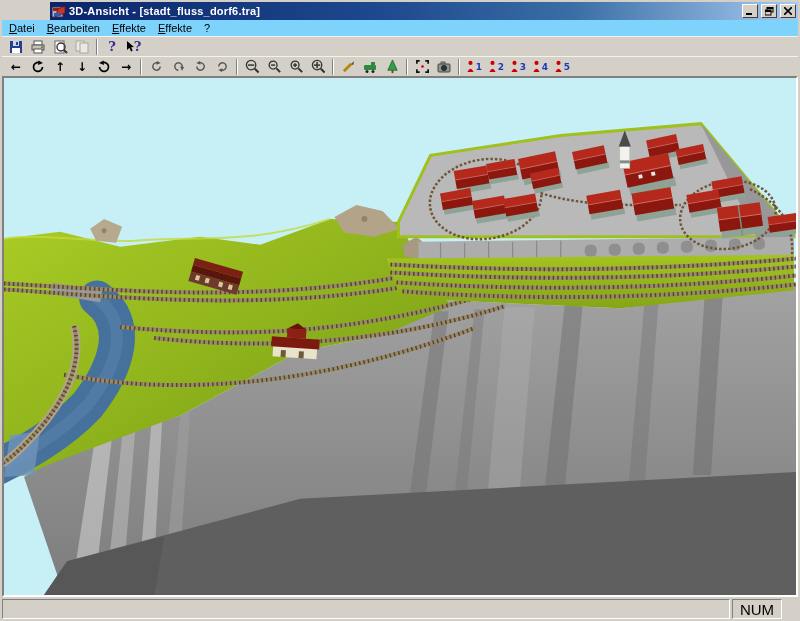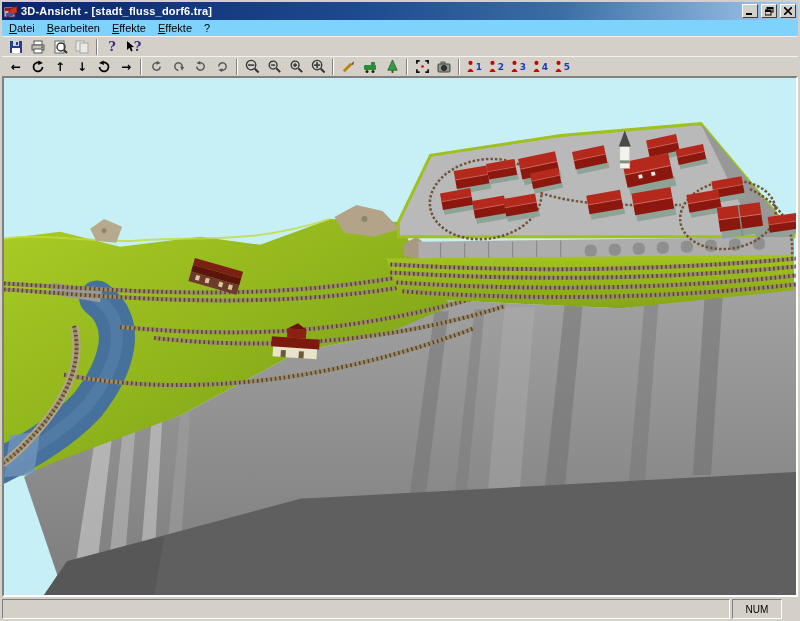--- a/index.html
+++ b/index.html
@@ -2,21 +2,21 @@
 <html><head>
 <meta charset="utf-8">
 <style>
   html,body{margin:0;padding:0;}
   body{width:800px;height:621px;overflow:hidden;background:#d4d0c8;
        font-family:"Liberation Sans",sans-serif;font-size:11px;color:#000;}
   .window{width:800px;height:621px;box-sizing:border-box;display:flex;flex-direction:column;
           padding:2px 2px 2px 2px;background:#d4d0c8;}
   
   .titlebar{height:18px;flex:0 0 18px;display:flex;align-items:center;gap:3px;padding:0 2px;
-            background:linear-gradient(90deg,#0a246a 0%,#1e4a8f 45%,#3a6ea5 70%,#a6caf0 100%);}
+            background:linear-gradient(90deg,#0a246a 0%,#1e4a8f 45%,#3a6ea5 70%,#a6caf0 100%);margin-left:48px;}
   .titlebar .appicon{width:14px;height:14px;flex:0 0 14px;}
   .title-text{color:#fff;font-weight:bold;font-size:11px;letter-spacing:.2px;
               flex:1;white-space:nowrap;overflow:hidden;}
   .winbtn{width:16px;height:14px;flex:0 0 16px;background:#d4d0c8;
           border:1px solid;border-color:#fff #404040 #404040 #fff;
           display:flex;align-items:center;justify-content:center;padding:0;}
   .winbtn svg{display:block}
   
   .menubar{height:16px;flex:0 0 16px;display:flex;align-items:center;background:#7dd3fc;padding-left:1px;}
   .menuitem{display:inline-block;padding:1px 6px;cursor:default;}
@@ -33,21 +33,21 @@
   .vnum{font-family:"DejaVu Sans",sans-serif;font-size:9px;font-weight:bold;color:#1b3bbb;margin-left:1px;}
   .grayed{opacity:.55;filter:grayscale(60%);}
   
   .viewport{flex:1;min-height:0;border-top:2px solid #808080;border-left:2px solid #808080;
             border-right:2px solid #fff;border-bottom:2px solid #fff;background:#c7f0f6;position:relative;}
   .viewport svg{display:block;width:100%;height:100%;}
   
   .statusbar{height:20px;flex:0 0 20px;display:flex;align-items:stretch;gap:2px;padding-top:2px;background:#d4d0c8;}
   .sb-panel{border:1px solid;border-color:#808080 #fff #fff #808080;background:#d4d0c8;}
   .sb-main{flex:1;}
-  .sb-num{width:48px;display:flex;align-items:center;justify-content:center;font-size:10px;}
+  .sb-num{width:48px;display:flex;align-items:center;justify-content:center;font-size:15px;}
   .sb-grip{width:14px;}
 </style>
 </head>
 <body>
 
 <div class="window">
 
   <div class="titlebar">
     <svg class="appicon" viewBox="0 0 14 14">
       <rect x="0" y="3" width="11" height="10" fill="#b0b0c8" stroke="#303060" stroke-width="1"></rect>

